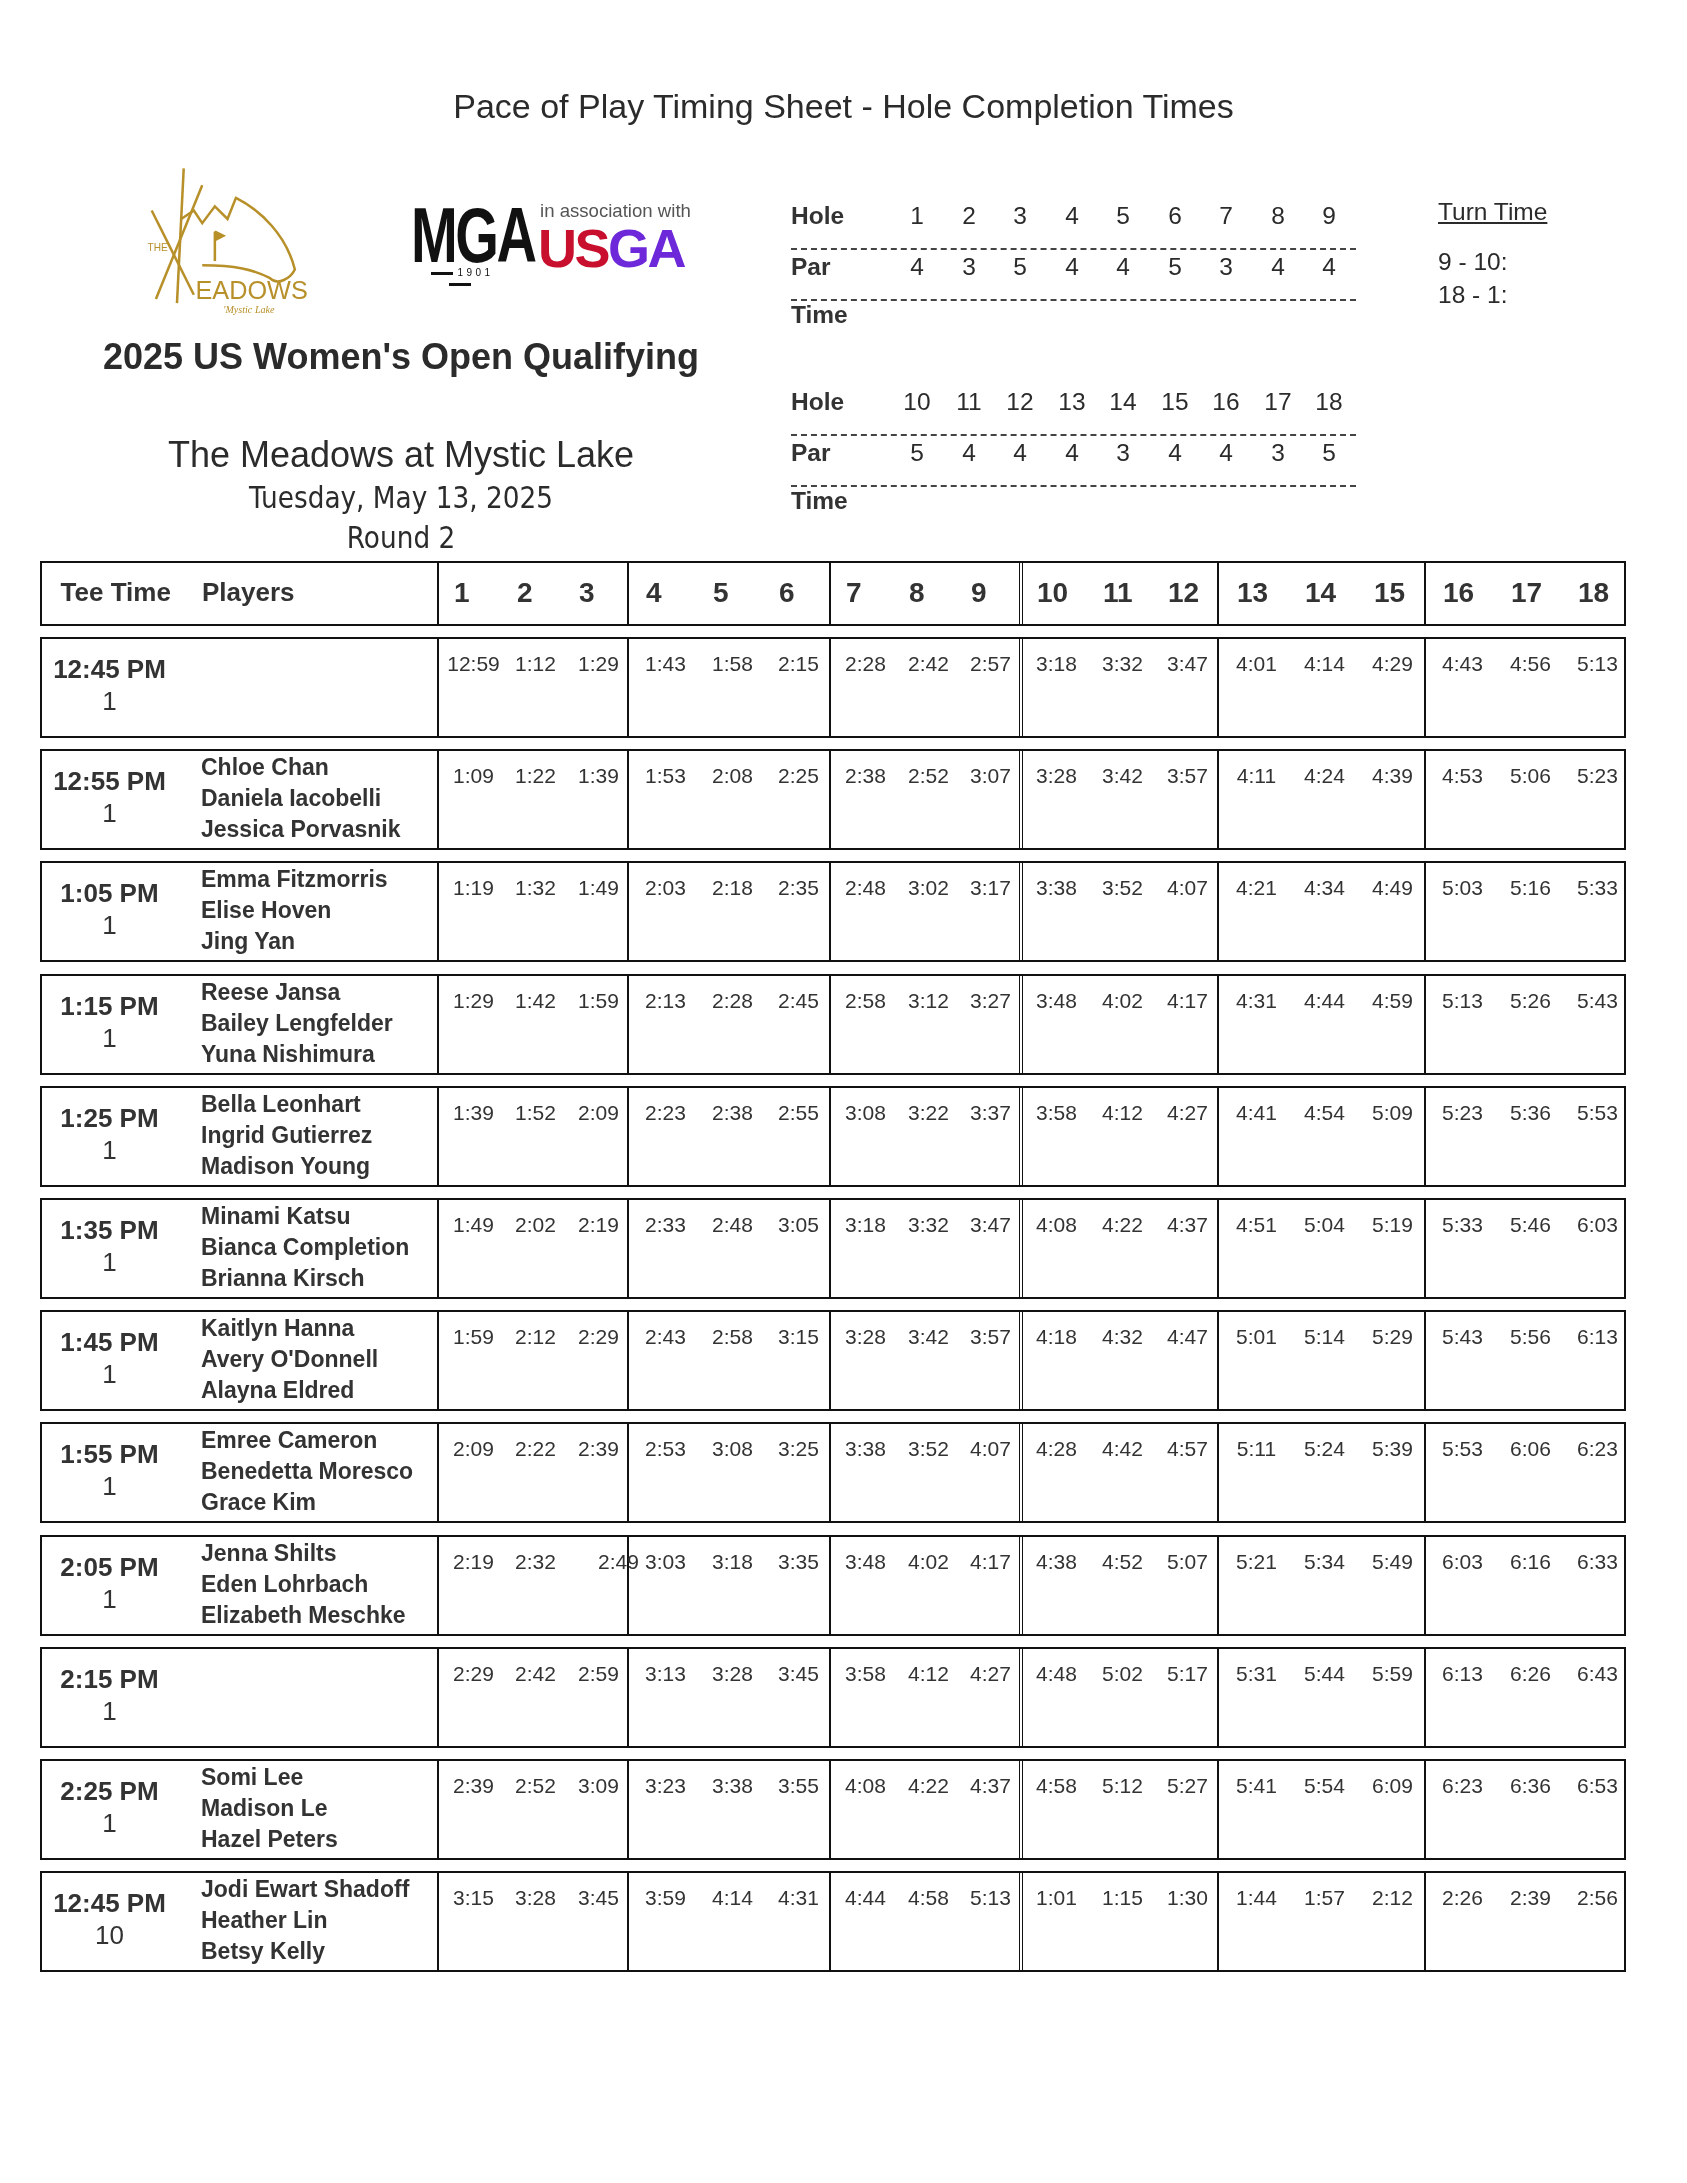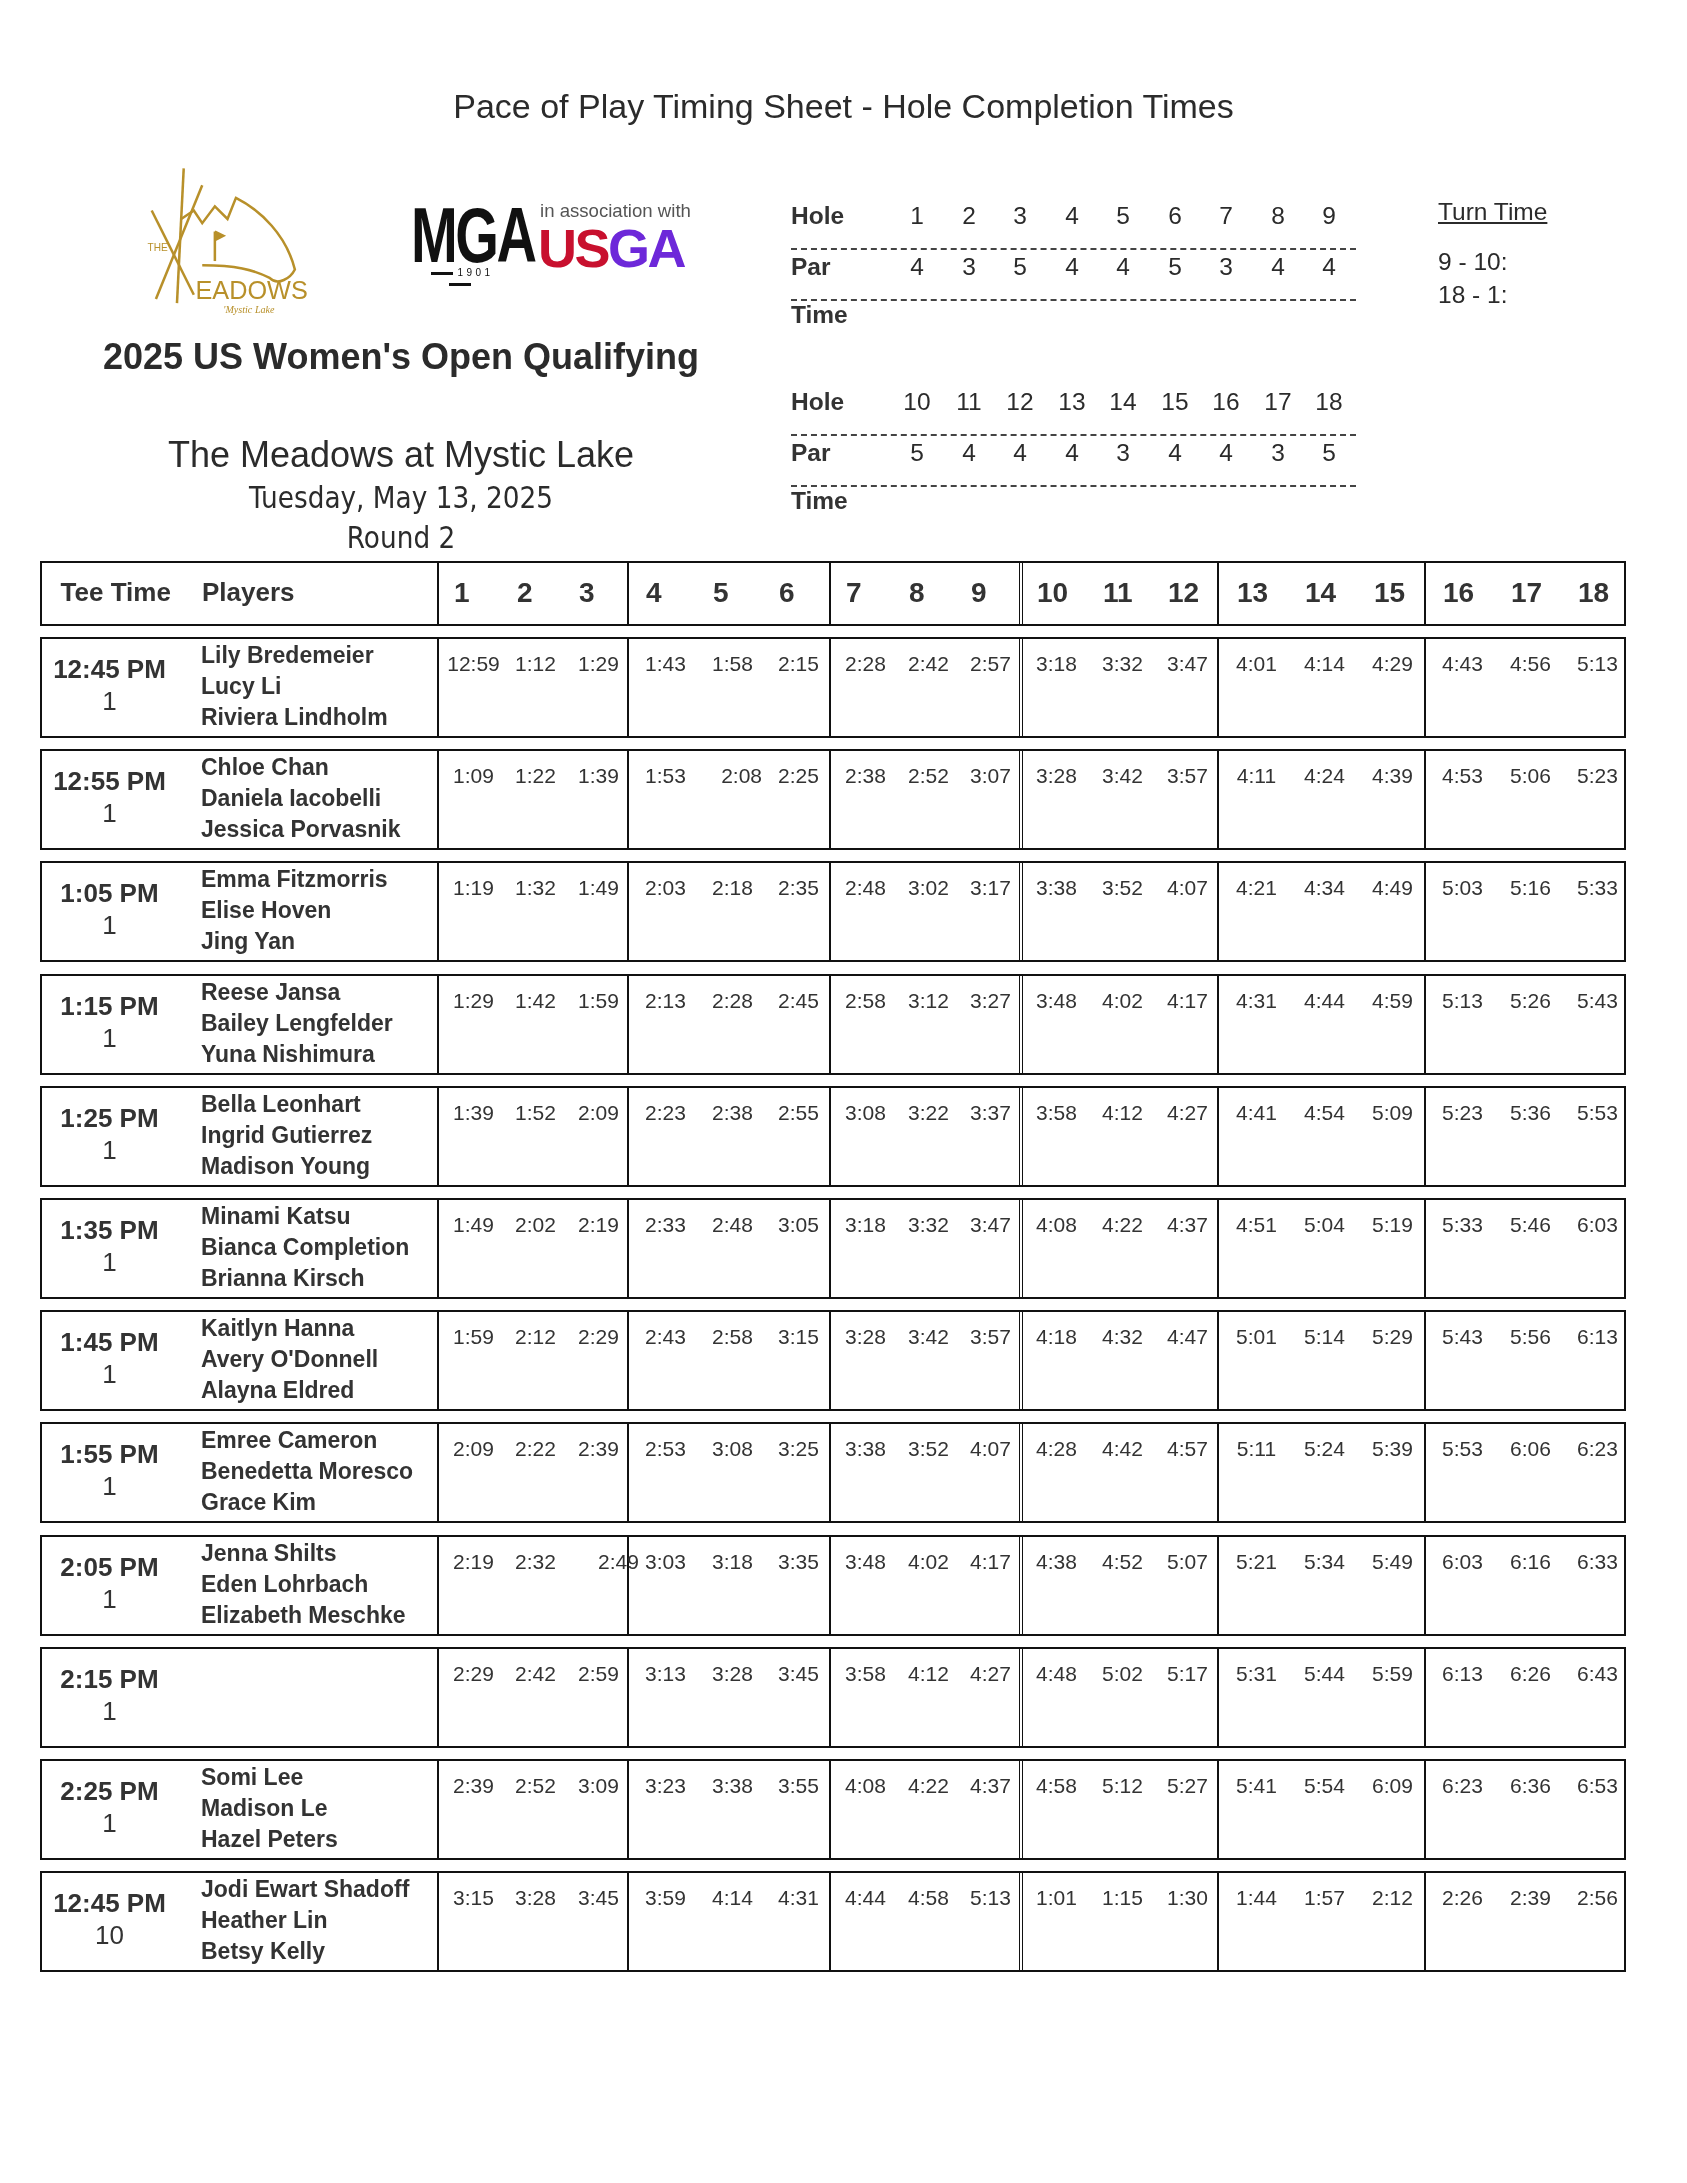--- a/index.html
+++ b/index.html
@@ -187,25 +187,20 @@
   <div id="rows">
       <div class="trow" style="top: 76px;">
         <div class="cell" style="left: 395px; width: 190px;"></div>
         <div class="cell" style="left: 585px; width: 202px;"></div>
         <div class="cell" style="left: 787px; width: 190px;"></div>
         <div class="cell dbl" style="left: 977px; width: 198px;"></div>
         <div class="cell" style="left: 1175px; width: 207px;"></div>
         <div class="cell" style="left: 1382px; width: 204px;"></div>
         <div class="tt" style="top: 15px;">12:45 PM</div>
         <div class="tt" style="top: 47px; font-weight: normal;">1</div>
-        <div class="players">
-          <div>Lily Bredemeier</div>
-          <div>Lucy Li</div>
-          <div>Riviera Lindholm</div>
-        </div>
         <span class="t" style="left: 402px;">12:59</span>
         <span class="t" style="left: 464px;">1:12</span>
         <span class="t" style="left: 527px;">1:29</span>
         <span class="t" style="left: 594px;">1:43</span>
         <span class="t" style="left: 661px;">1:58</span>
         <span class="t" style="left: 727px;">2:15</span>
         <span class="t" style="left: 794px;">2:28</span>
         <span class="t" style="left: 857px;">2:42</span>
         <span class="t" style="left: 919px;">2:57</span>
         <span class="t" style="left: 985px;">3:18</span>
@@ -229,21 +224,21 @@
         <div class="tt" style="top: 47px; font-weight: normal;">1</div>
         <div class="players">
           <div>Chloe Chan</div>
           <div>Daniela Iacobelli</div>
           <div>Jessica Porvasnik</div>
         </div>
         <span class="t" style="left: 402px;">1:09</span>
         <span class="t" style="left: 464px;">1:22</span>
         <span class="t" style="left: 527px;">1:39</span>
         <span class="t" style="left: 594px;">1:53</span>
-        <span class="t" style="left: 661px; text-align: right;">2:08</span>
+        <span class="t" style="left: 661px;">2:08</span>
         <span class="t" style="left: 727px;">2:25</span>
         <span class="t" style="left: 794px;">2:38</span>
         <span class="t" style="left: 857px;">2:52</span>
         <span class="t" style="left: 919px;">3:07</span>
         <span class="t" style="left: 985px;">3:28</span>
         <span class="t" style="left: 1051px;">3:42</span>
         <span class="t" style="left: 1116px;">3:57</span>
         <span class="t" style="left: 1185px;">4:11</span>
         <span class="t" style="left: 1253px;">4:24</span>
         <span class="t" style="left: 1321px;">4:39</span>

